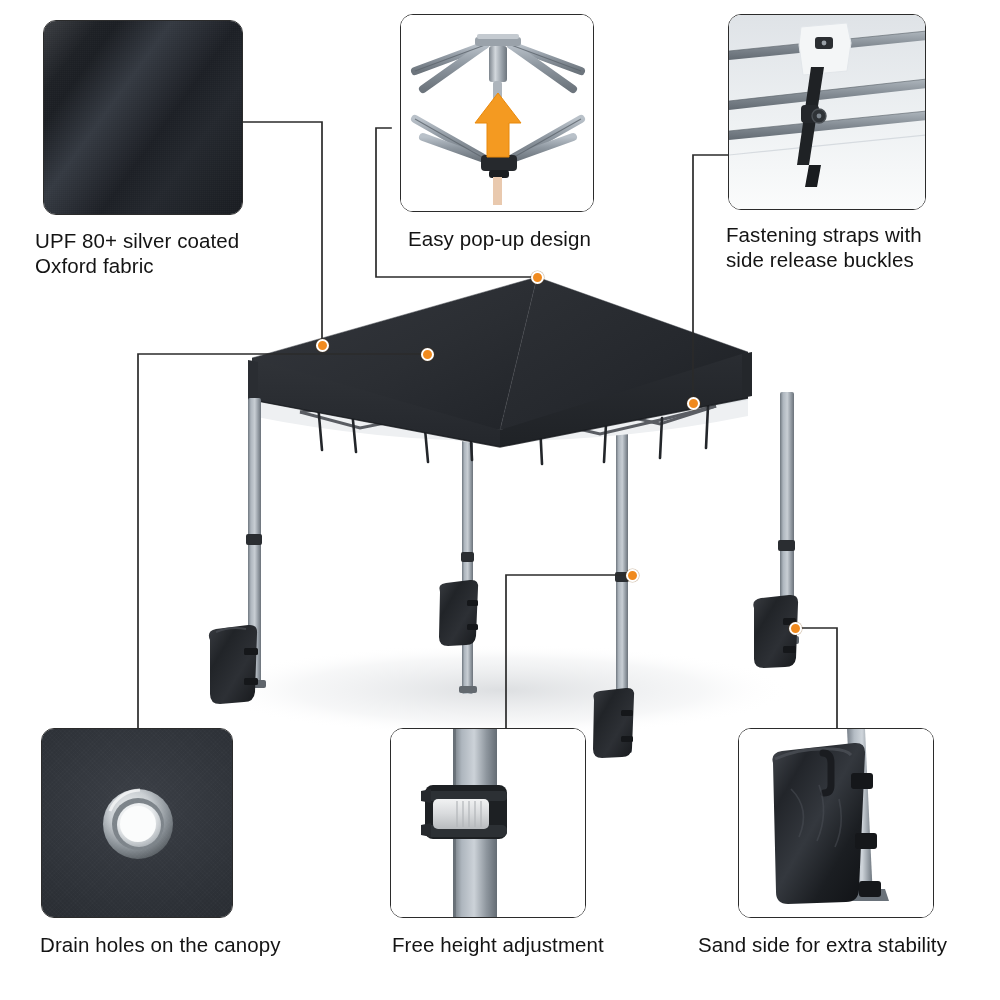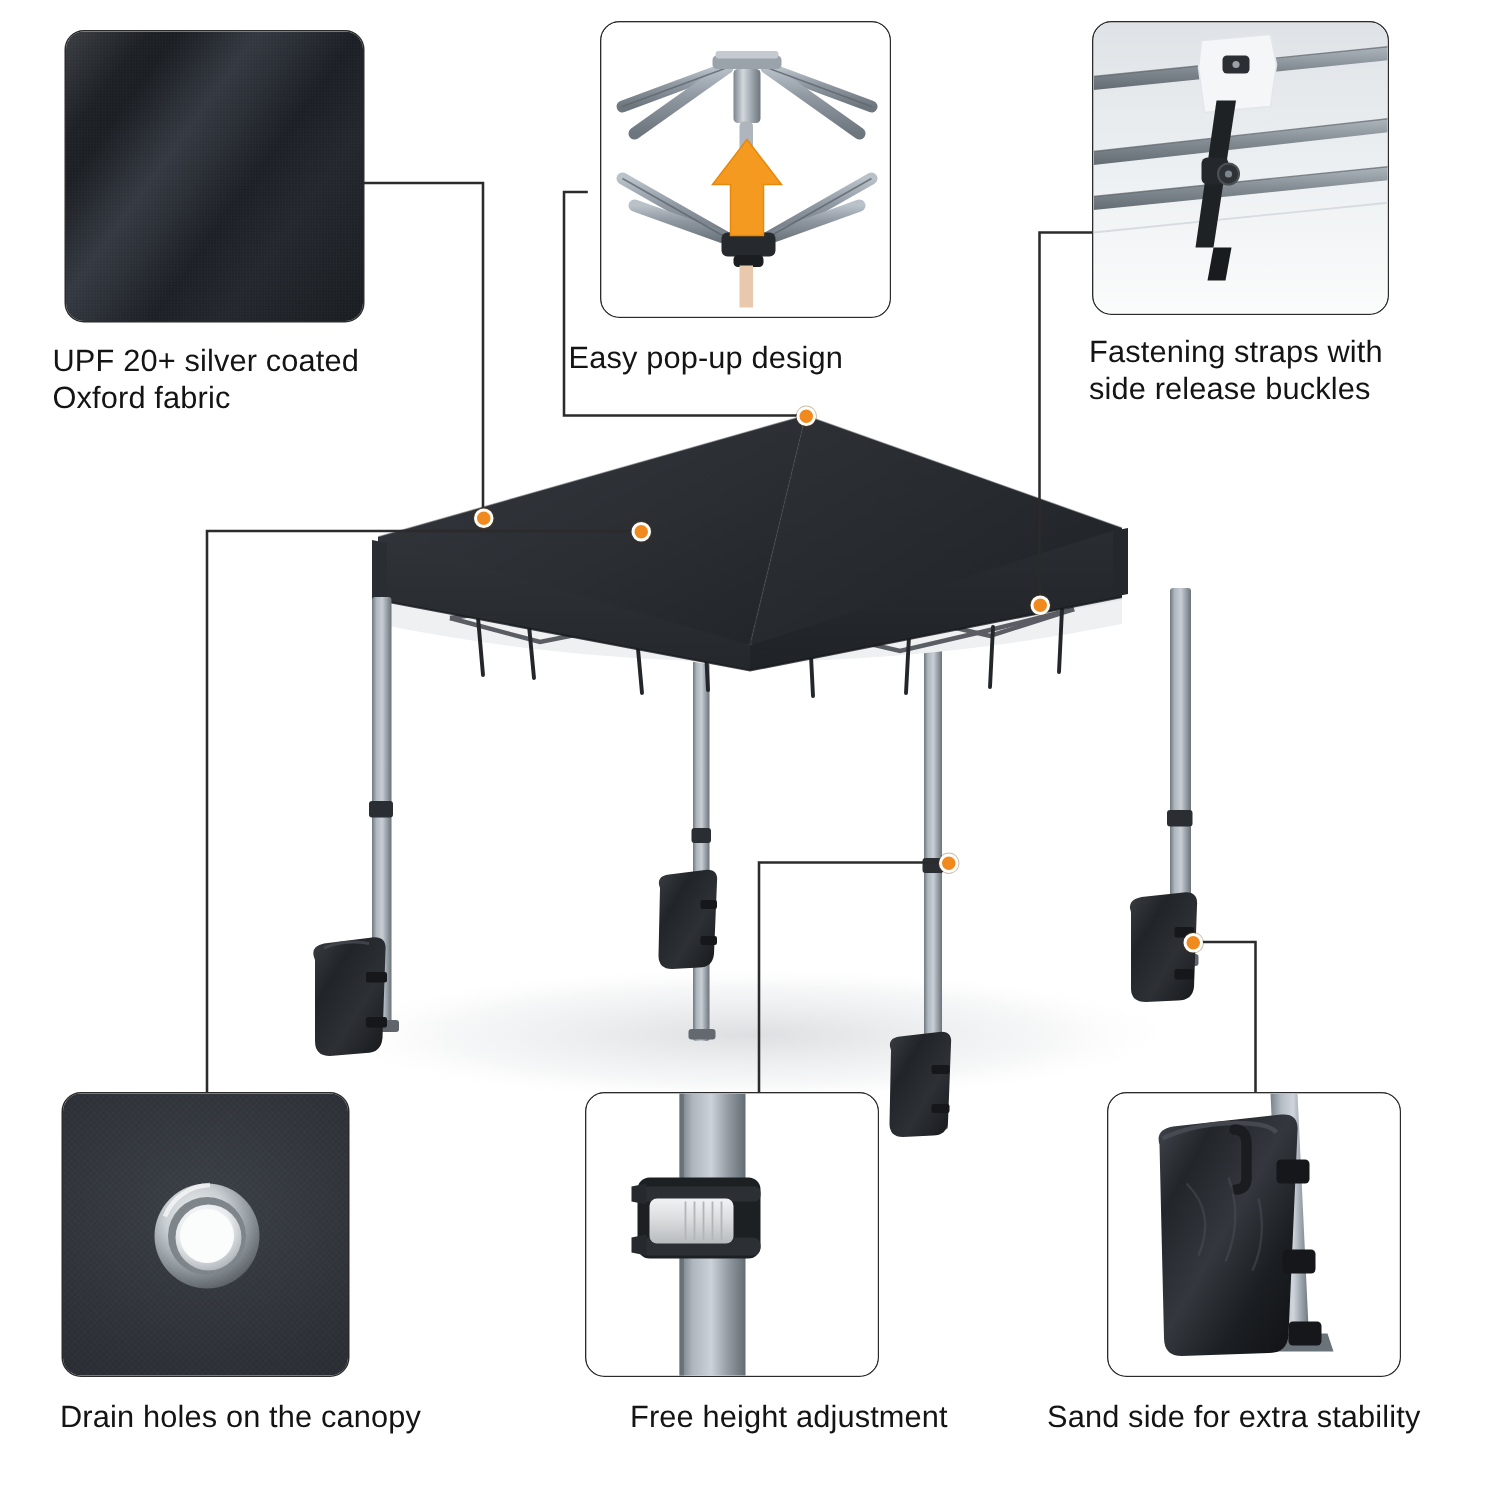--- a/index.html
+++ b/index.html
@@ -189,21 +189,21 @@
   <div class="dot" style="left:315.5px;top:338.5px;"></div>
   <div class="dot" style="left:530.5px;top:270.5px;"></div>
   <div class="dot" style="left:686.5px;top:396.5px;"></div>
   <div class="dot" style="left:420.5px;top:347.5px;"></div>
   <div class="dot" style="left:625.5px;top:568.5px;"></div>
   <div class="dot" style="left:788.5px;top:621.5px;"></div>
 
   <div class="panel" style="left:43px;top:20px;width:200px;height:195px;">
     <div class="swatch"></div>
   </div>
-  <div class="caption" style="left:35px;top:228px;width:290px;">UPF 20+ silver coated
+  <div class="caption" style="left:35px;top:228px;width:290px;">UPF 80+ silver coated
 Oxford fabric</div>
 
   <div class="panel" style="left:400px;top:14px;width:194px;height:198px;">
     <div class="photobg">
       <svg width="194" height="198" viewBox="0 0 194 198" style="position:absolute;left:0;top:0;">
         <defs>
           <linearGradient id="barG" x1="0" y1="0" x2="0" y2="1">
             <stop offset="0%" stop-color="#b9c1c9"></stop>
             <stop offset="45%" stop-color="#8f98a1"></stop>
             <stop offset="100%" stop-color="#6d757d"></stop>
@@ -247,21 +247,21 @@
         <rect x="88" y="155" width="20" height="8" rx="3" fill="#1b1e21"></rect>
 
         <rect x="92" y="162" width="9" height="28" fill="#e9c9ae"></rect>
 
         <g>
           <path d="M97,78 L120,108 L108,108 L108,142 L86,142 L86,108 L74,108 Z" fill="#F49A21" stroke="#E8890C" stroke-width="1"></path>
         </g>
       </svg>
     </div>
   </div>
-  <div class="caption" style="left:379px;top:226px;width:260px;">Easy pop-up design</div>
+  <div class="caption" style="left:408px;top:226px;width:260px;">Easy pop-up design</div>
 
   <div class="panel" style="left:728px;top:14px;width:198px;height:196px;">
     <div class="skybg">
       <svg width="198" height="196" viewBox="0 0 198 196" style="position:absolute;left:0;top:0;">
         <defs>
           <linearGradient id="frameBar" x1="0" y1="0" x2="0" y2="1">
             <stop offset="0%" stop-color="#aeb6bd"></stop>
             <stop offset="50%" stop-color="#838b93"></stop>
             <stop offset="100%" stop-color="#636b73"></stop>
           </linearGradient>
@@ -370,21 +370,21 @@
             <path d="M66,72 L66,98"></path>
               <path d="M72,72 L72,98"></path>
               <path d="M78,72 L78,98"></path>
             <path d="M84,72 L84,98"></path>
               <path d="M90,72 L90,98"></path>
           </g>
         </g>
       </svg>
     </div>
   </div>
-  <div class="caption" style="left:392px;top:932px;width:300px;margin-left:28px;">Free height adjustment</div>
+  <div class="caption" style="left:392px;top:932px;width:300px;">Free height adjustment</div>
 
   <div class="panel" style="left:738px;top:728px;width:196px;height:190px;">
     <div class="photobg">
       <svg width="196" height="190" viewBox="0 0 196 190" style="position:absolute;left:0;top:0;">
         <defs>
           <linearGradient id="legG2" x1="0" y1="0" x2="1" y2="0">
             <stop offset="0%" stop-color="#79818a"></stop>
             <stop offset="28%" stop-color="#b4bcc4"></stop>
             <stop offset="58%" stop-color="#cfd5db"></stop>
             <stop offset="85%" stop-color="#8d959d"></stop>

